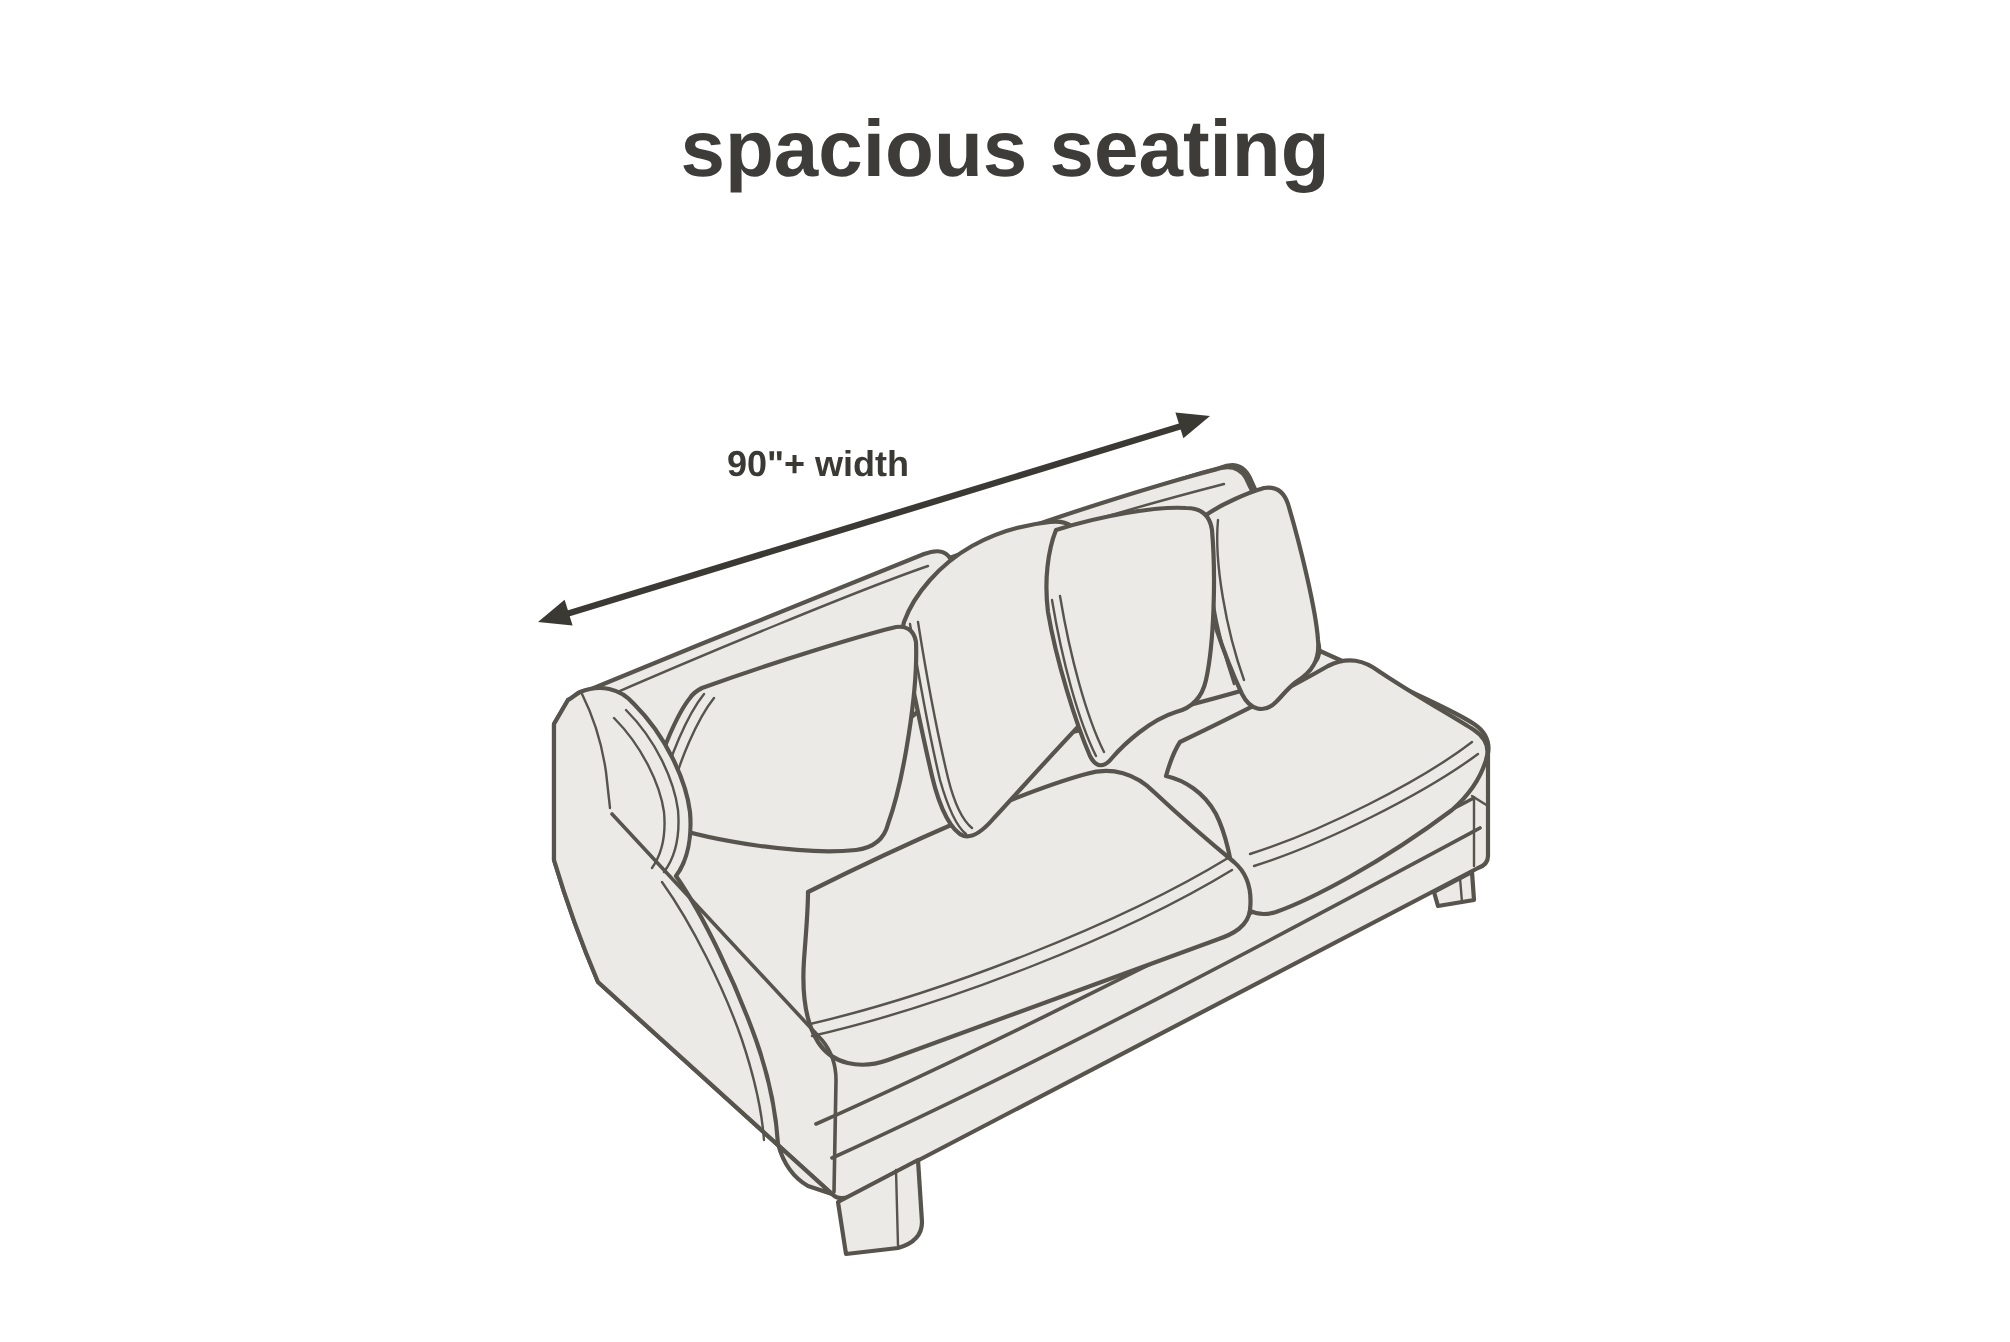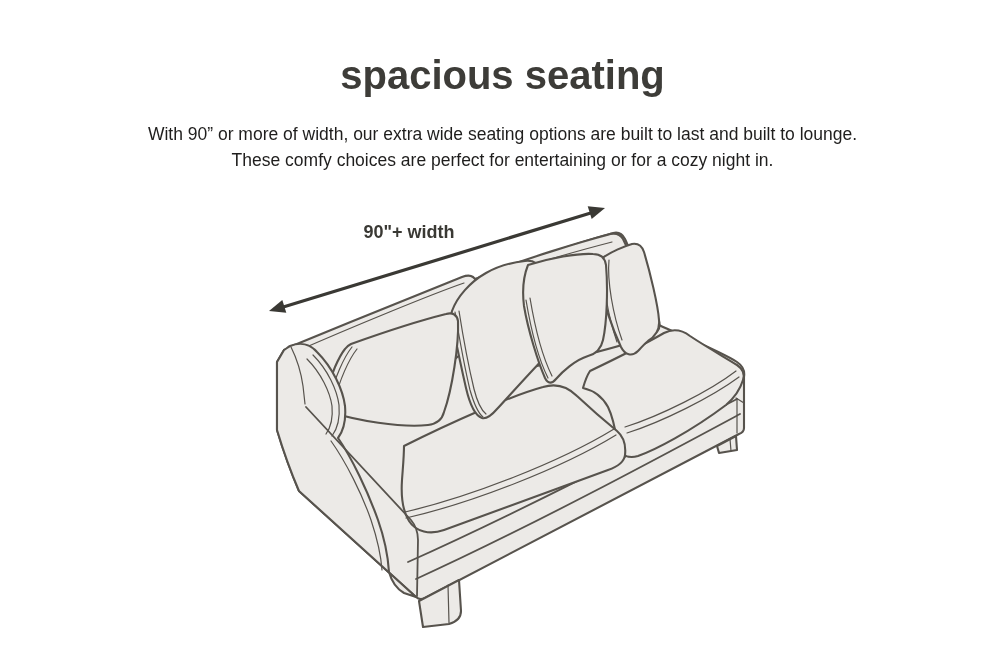--- a/index.html
+++ b/index.html
@@ -85,24 +85,20 @@
     text-anchor: middle;
   }
 </style>
 </head>
 <body>
 
 <div class="page">
 
   <h1 class="title">spacious seating</h1>
 
-  <div class="description">
-    <div>With 90” or more of width, our extra wide seating options are built to last and built to lounge.</div>
-    <div>These comfy choices are perfect for entertaining or for a cozy night in.</div>
-  </div>
 
   <svg class="diagram-svg" viewBox="0 0 1005 671" aria-hidden="true">
 
     <g>
 
       <path class="outline" d="M277,362 L284,350
            C370,316 560,247 610,234
            C617,231 622,233 625,239
            C634,259 652,297 659,325
            C678,334 722,352 737,362

